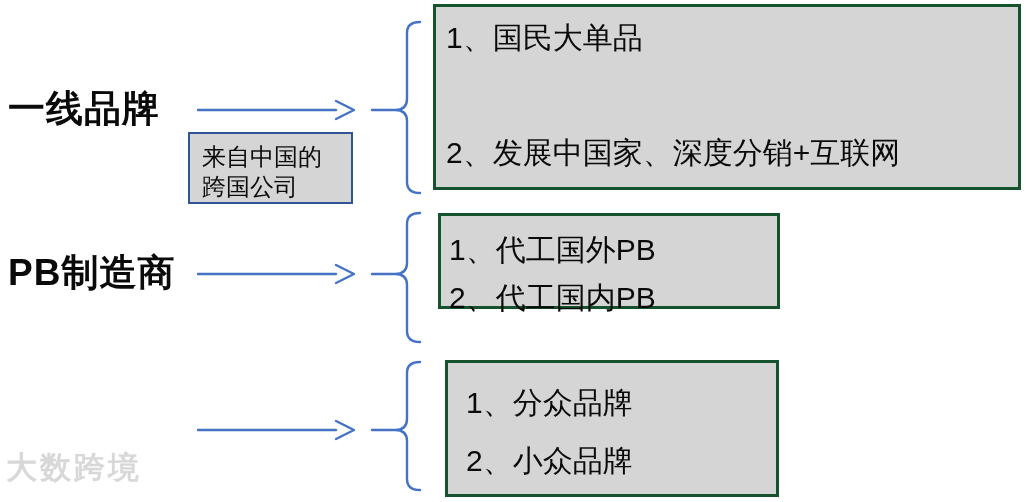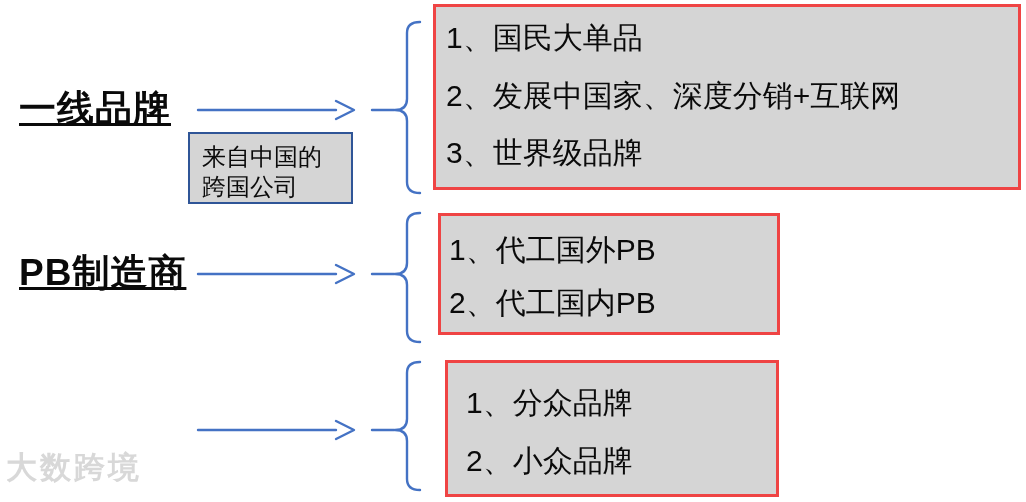--- a/index.html
+++ b/index.html
@@ -7,56 +7,55 @@
     position: relative;
     width: 1026px;
     height: 502px;
     background: #ffffff;
     overflow: hidden;
     font-family: "Liberation Sans", sans-serif;
     color: #111111;
   }
   .row-label {
     position: absolute;
-    left: 19px;
+    left: 8px;
     font-size: 37px;
     font-weight: 600;
     line-height: 44px;
     letter-spacing: 1px;
     white-space: nowrap;
     color: #0a0a0a;
-    text-decoration: underline;
   }
   .connector-layer {
     position: absolute;
     left: 0; top: 0;
     width: 1026px; height: 502px;
   }
   .connector-layer path, .connector-layer polyline, .connector-layer line {
     stroke: #4472c4;
     stroke-width: 2.4;
     fill: none;
     stroke-linecap: round;
     stroke-linejoin: round;
   }
   .item-box {
     position: absolute;
     background: #d5d5d5;
-    border: 3px solid #ef4444;
+    border: 3px solid #14532d;
     box-sizing: border-box;
     display: flex;
     flex-direction: column;
     justify-content: space-between;
     font-size: 30px;
     color: #0a0a0a;
   }
   .item-box .line { white-space: nowrap; }
   .box-1 { left: 433px; top: 4px;  width: 588px; height: 186px; padding: 3px 6px 6px 10px; }
   .box-1 .line { line-height: 56px; }
-  .box-2 { left: 438px; top: 213px; width: 342px; height: 122px; padding: 10px 6px 5px 8px; }
+  .box-2 { left: 438px; top: 213px; width: 342px; height: 96px; padding: 10px 6px 5px 8px; }
   .box-2 .line { line-height: 48px; }
   .box-3 { left: 445px; top: 360px; width: 334px; height: 137px; padding: 16px 6px 9px 18px; }
   .box-3 .line { line-height: 48px; }
   .annotation-box {
     position: absolute;
     left: 188px; top: 132px;
     width: 165px; height: 72px;
     background: #d5d5d5;
     border: 2.5px solid #2f5597;
     box-sizing: border-box;
@@ -115,21 +114,20 @@
   <div class="row-label" style="top:251px;">PB制造商</div>
 
   <div class="annotation-box">
     <div class="line">来自中国的</div>
     <div class="line">跨国公司</div>
   </div>
 
   <div class="item-box box-1">
     <div class="line">1、国民大单品</div>
     <div class="line">2、发展中国家、深度分销+互联网</div>
-    <div class="line">3、世界级品牌</div>
   </div>
 
   <div class="item-box box-2">
     <div class="line">1、代工国外PB</div>
     <div class="line">2、代工国内PB</div>
   </div>
 
   <div class="item-box box-3">
     <div class="line">1、分众品牌</div>
     <div class="line">2、小众品牌</div>

